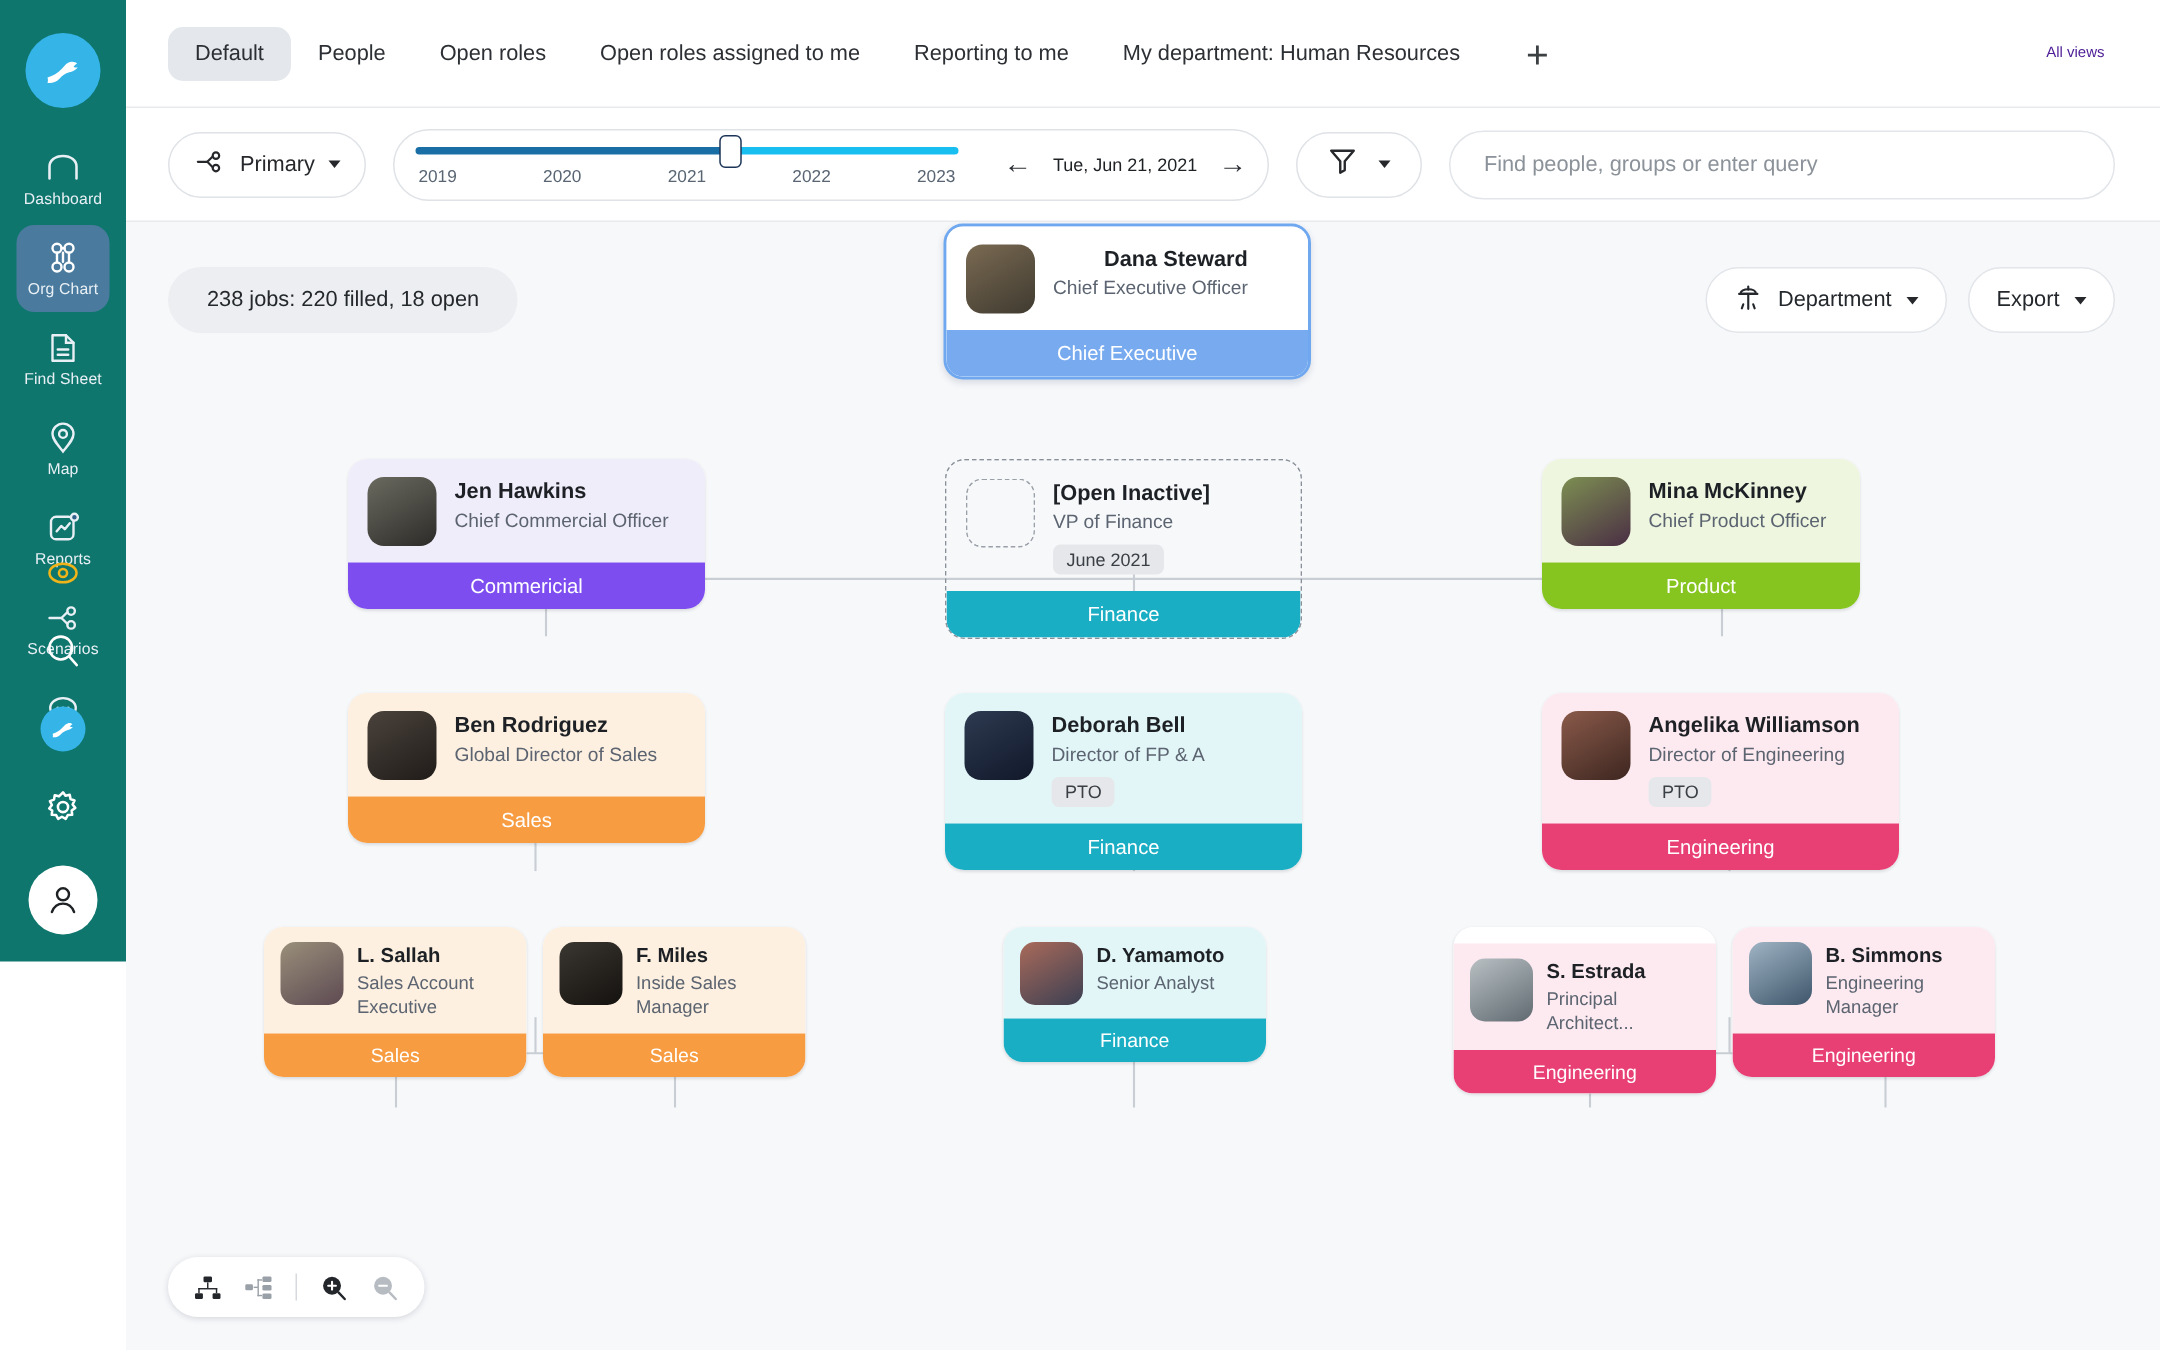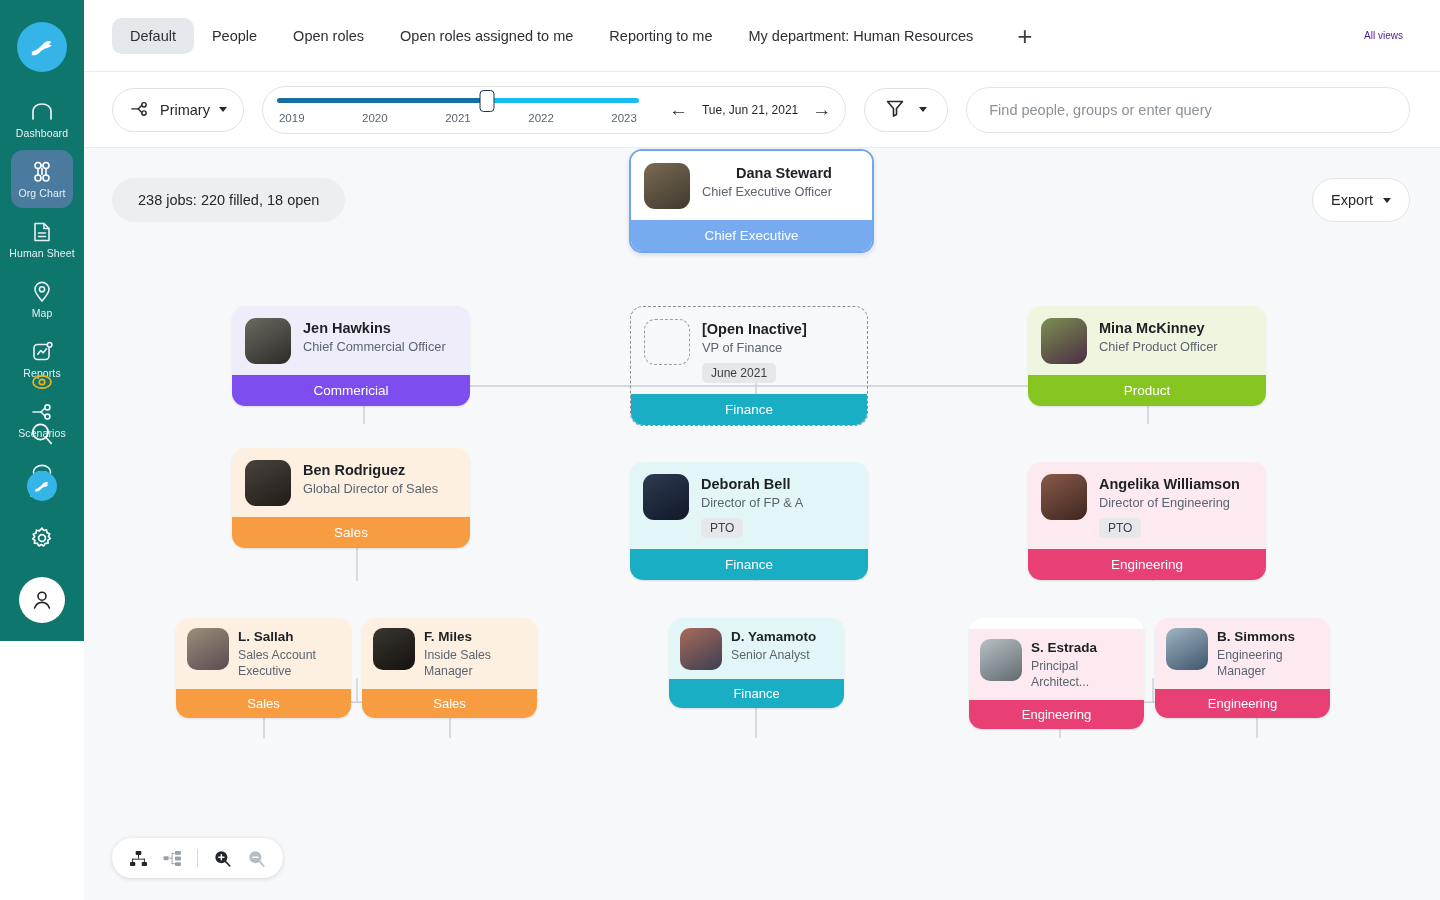--- a/index.html
+++ b/index.html
@@ -202,21 +202,21 @@
         <span class="lbl">Org Chart</span>
       </div>
 
       <div class="nav-item">
         <span class="ico">
           <svg width="22" height="22" viewBox="0 0 22 22" fill="none" stroke="#e9f0f5" stroke-width="1.6">
             <path d="M4 2.5h9l5 5v12H4z" stroke-linejoin="round"></path>
             <path d="M13 2.5v5h5M7.5 12h7M7.5 15.5h7" stroke-linecap="round"></path>
           </svg>
         </span>
-        <span class="lbl">Human Sheet</span>
+        <span class="lbl">Find Sheet</span>
       </div>
 
       <div class="nav-item">
         <span class="ico">
           <svg width="22" height="23" viewBox="0 0 22 23" fill="none" stroke="#e9f0f5" stroke-width="1.6">
             <path d="M11 21c4-5 7-8.2 7-11.6A7 7 0 1 0 4 9.4C4 12.8 7 16 11 21z"></path>
             <circle cx="11" cy="9.3" r="2.6"></circle>
           </svg>
         </span>
         <span class="lbl">Map</span>
@@ -357,20 +357,32 @@
         <input type="text" placeholder="Find people, groups or enter query" style="">
       </div>
     </div>
 
     <div class="canvas">
 
       <div class="jobs-chip">238 jobs: 220 filled, 18 open</div>
 
       <div class="canvas-actions">
         <div class="act-pill">
+          <span>
+            <svg width="19" height="19" viewBox="0 0 20 20" fill="none" stroke="#24282c" stroke-width="1.5">
+              <path d="M10 2.2v2.2" stroke-linecap="round"></path>
+              <path d="M4.6 7.2c0-2 2.4-3.2 5.4-3.2s5.4 1.2 5.4 3.2z" stroke-linejoin="round"></path>
+              <path d="M3.6 7.3h12.8" stroke-linecap="round"></path>
+              <path d="M10 7.5v6.6M6.5 14.6l-1 2.8M13.5 14.6l1 2.8M10 14.2v3.6" stroke-linecap="round"></path>
+            </svg>
+          </span>
+          <span>Department</span>
+          <span class="caret"></span>
+        </div>
+        <div class="act-pill">
           <span>Export</span>
           <span class="caret"></span>
         </div>
       </div>
 
       <div class="chart" id="chart">
         <svg class="links" viewBox="0 0 1356 749" preserveAspectRatio="none">
           <g fill="none" stroke="#c9ced4" stroke-width="1.4">
 
             <path d="M672 215 L672 237"></path>
@@ -411,31 +423,31 @@
             </div>
             <div class="foot" style="background: rgb(125, 77, 240);">Commericial</div>
           </div>
           <div class="node open-role" style="left: 546px; top: 158px; width: 238px;">
             <div class="body" style="background: transparent;">
               <div class="photo"></div>
               <div class="txt"><div class="nm">[Open Inactive]</div><div class="ti">VP of Finance</div><span class="badge">June 2021</span></div>
             </div>
             <div class="foot" style="background: rgb(26, 174, 196);">Finance</div>
           </div>
-          <div class="node" style="left: 944px; top: 158px; width: 238px;">
+          <div class="node" style="left: 944px; top: 158px; width: 212px;">
             <div class="body" style="background: rgb(238, 246, 223);">
               <div class="photo" style="background: linear-gradient(150deg, rgb(125, 143, 82) 0%, rgb(74, 46, 68) 100%);"></div>
               <div class="txt">
                 <div class="nm">Mina McKinney</div>
                 <div class="ti">Chief Product Officer</div>
               </div>
             </div>
             <div class="foot" style="background: rgb(134, 197, 32);">Product</div>
           </div>
-          <div class="node" style="left: 148px; top: 300px; width: 238px;">
+          <div class="node" style="left: 148px; top: 314px; width: 238px;">
             <div class="body" style="background: rgb(253, 240, 224);">
               <div class="photo" style="background: linear-gradient(150deg, rgb(74, 66, 60) 0%, rgb(32, 28, 25) 100%);"></div>
               <div class="txt">
                 <div class="nm">Ben Rodriguez</div>
                 <div class="ti">Global Director of Sales</div>
               </div>
             </div>
             <div class="foot" style="background: rgb(247, 156, 65);">Sales</div>
           </div>
           <div class="node" style="left: 546px; top: 314px; width: 238px;">

